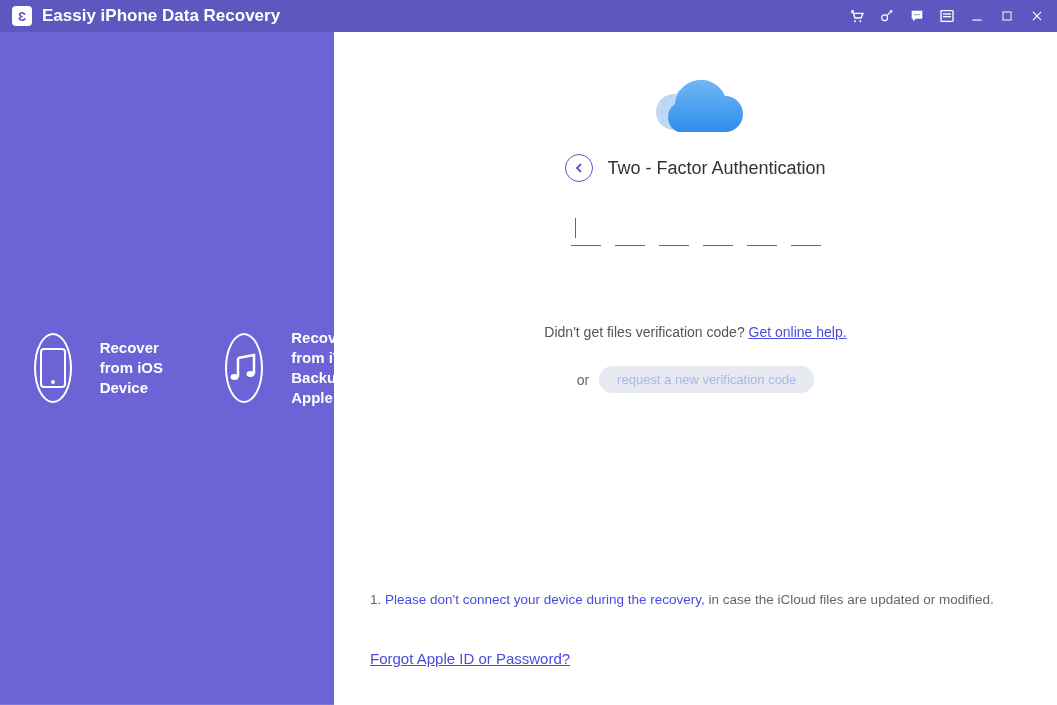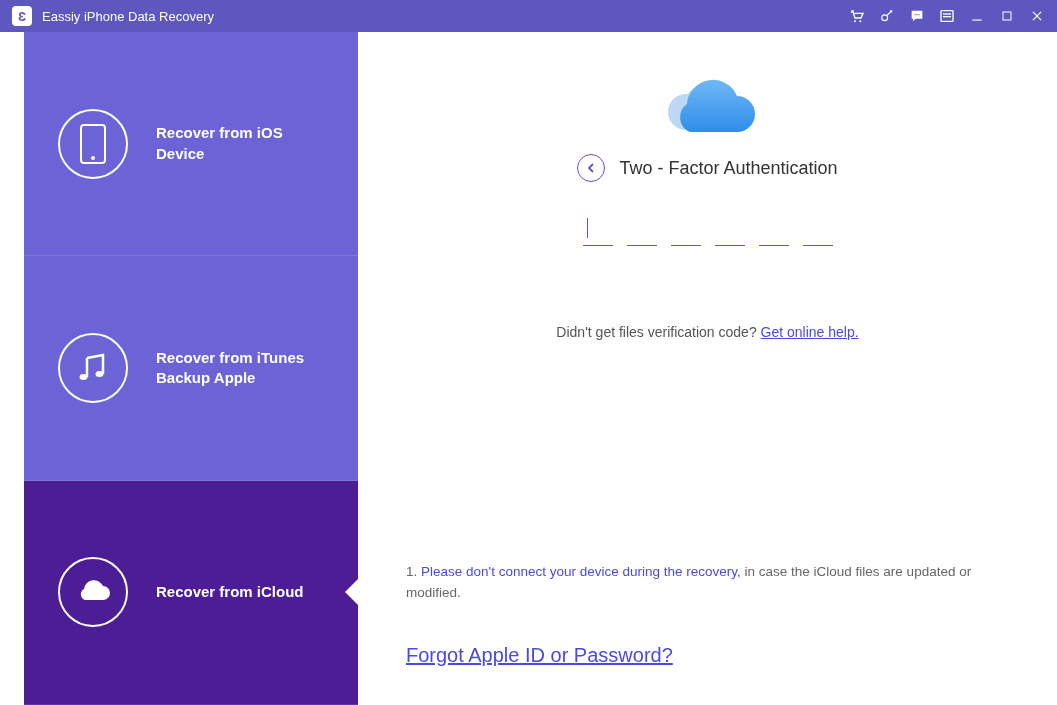--- a/index.html
+++ b/index.html
@@ -14,34 +14,33 @@
   color: #fff;
 }
 .titlebar .logo-box {
   width: 20px; height: 20px;
   background: #fff;
   border-radius: 4px;
   margin-right: 10px;
   display: flex; align-items: center; justify-content: center;
   color: #5e57c0; font-weight: bold; font-size: 13px;
 }
-.title-text { font-size: 13px; font-weight: 400; }
+.title-text { font-size: 17px; font-weight: 700; }
 .titlebar-spacer { flex: 1; }
 .titlebar-icons { display: flex; gap: 14px; align-items: center; }
 .titlebar-icons .ticon { width: 16px; height: 16px; display:flex; align-items:center; justify-content:center; cursor:pointer; }
 .titlebar-icons svg { fill: #fff; }
 
 .app-body { display: flex; height: calc(705px - 32px); }
 
 .sidebar {
   width: 334px;
   background: #6b63d6;
   display: flex;
-  flex-direction: column;
-  margin-left: 24px;
+  flex-direction: row;
 }
 .side-item {
   flex: 1;
   display: flex;
   align-items: center;
   padding-left: 34px;
   gap: 28px;
   border-bottom: 1px solid rgba(255,255,255,0.12);
   cursor: pointer;
   position: relative;
@@ -97,26 +96,26 @@
 
 .helper { margin-top: 78px; font-size: 14px; color: #555; }
 .helper a { color: #4a4adf; text-decoration: underline; cursor:pointer;margin-top:8px; }
 
 .or-row { margin-top: 26px; font-size: 14px; color: #666; display:flex; justify-content:center; align-items:center; gap:10px;}
 .pill {
   background: #e6e9ef; color: #a7b9e6; padding: 6px 18px; border-radius: 14px; font-size: 13px; cursor:pointer;
 }
 
 .notes {
-  position: absolute; left: 48px; right: 60px; bottom: 34px;
+  position: absolute; left: 36px; right: 60px; bottom: 34px;
   font-size: 13.5px; color: #666; line-height: 1.55;
 }
 .notes .blue { color: #4a4adf; }
 .notes a.priv { color: #4a4adf; text-decoration: underline; cursor:pointer; }
-.forgot { margin-top: 30px; display:inline-block; color: #4a4adf; text-decoration: underline; font-size: 20px; cursor:pointer; }
+.forgot { margin-top: 30px; display:inline-block; color: #4a4adf; text-decoration: underline; font-size: 15px; cursor:pointer; }
 </style>
 </head>
 <body>
 
 <div class="titlebar">
   <div class="logo-box">Ɛ</div>
   <div class="title-text">Eassiy iPhone Data Recovery</div>
   <div class="titlebar-spacer"></div>
   <div class="titlebar-icons">
     <div class="ticon">
@@ -228,20 +227,24 @@
         <input class="code-box" maxlength="1" style="">
         <input class="code-box" maxlength="1" style="">
         <input class="code-box" maxlength="1" style="">
         <input class="code-box" maxlength="1" style="">
       </div>
 
       <div class="helper">
         <span>Didn't get files verification code? </span><a>Get online help.</a>
       </div>
 
+      <div class="or-row">
+        <span>or</span>
+        <span class="pill">request a new verification code</span>
+      </div>
     </div>
 
     <div class="notes">
       <div>
         <span>1. </span><span class="blue">Please don't connect your device during the recovery,</span><span> in case the iCloud files are updated or modified.</span>
       </div>
       <div style="height:6px"></div>
       <a class="forgot">Forgot Apple ID or Password?</a>
     </div>
   </div>

